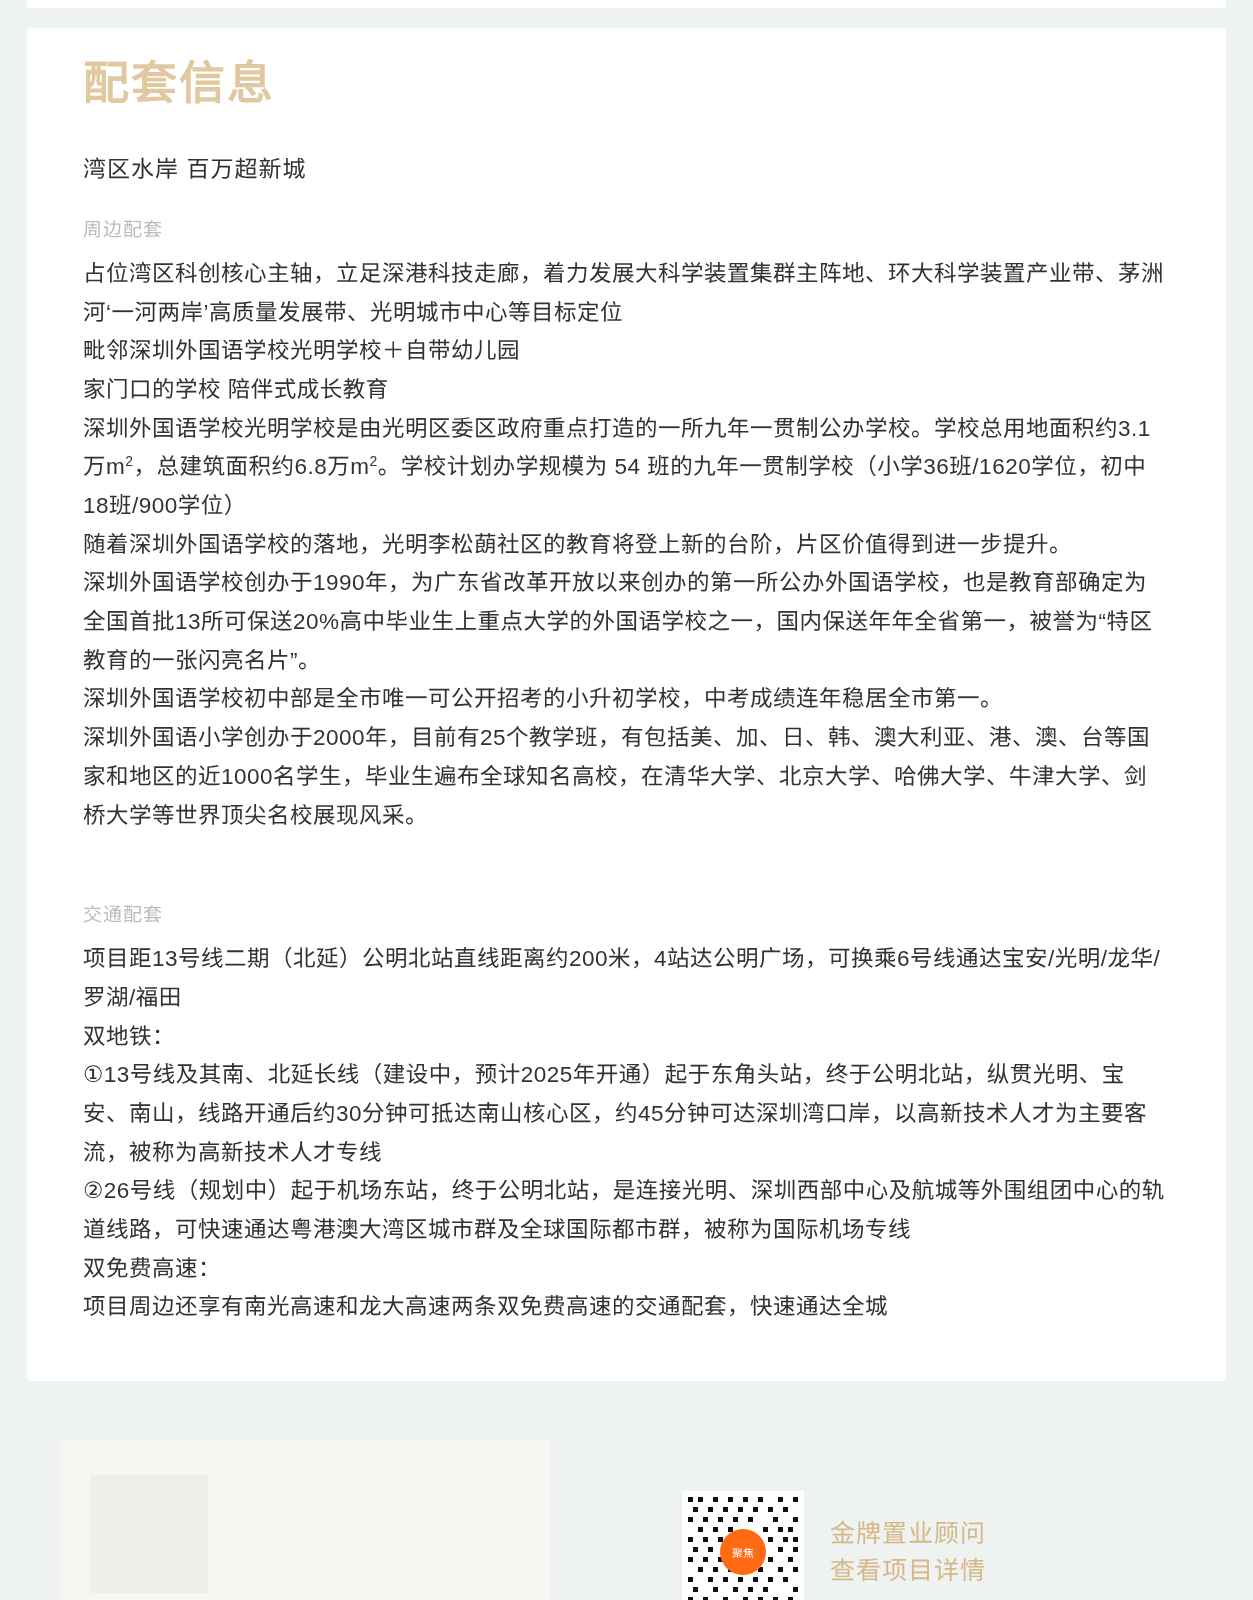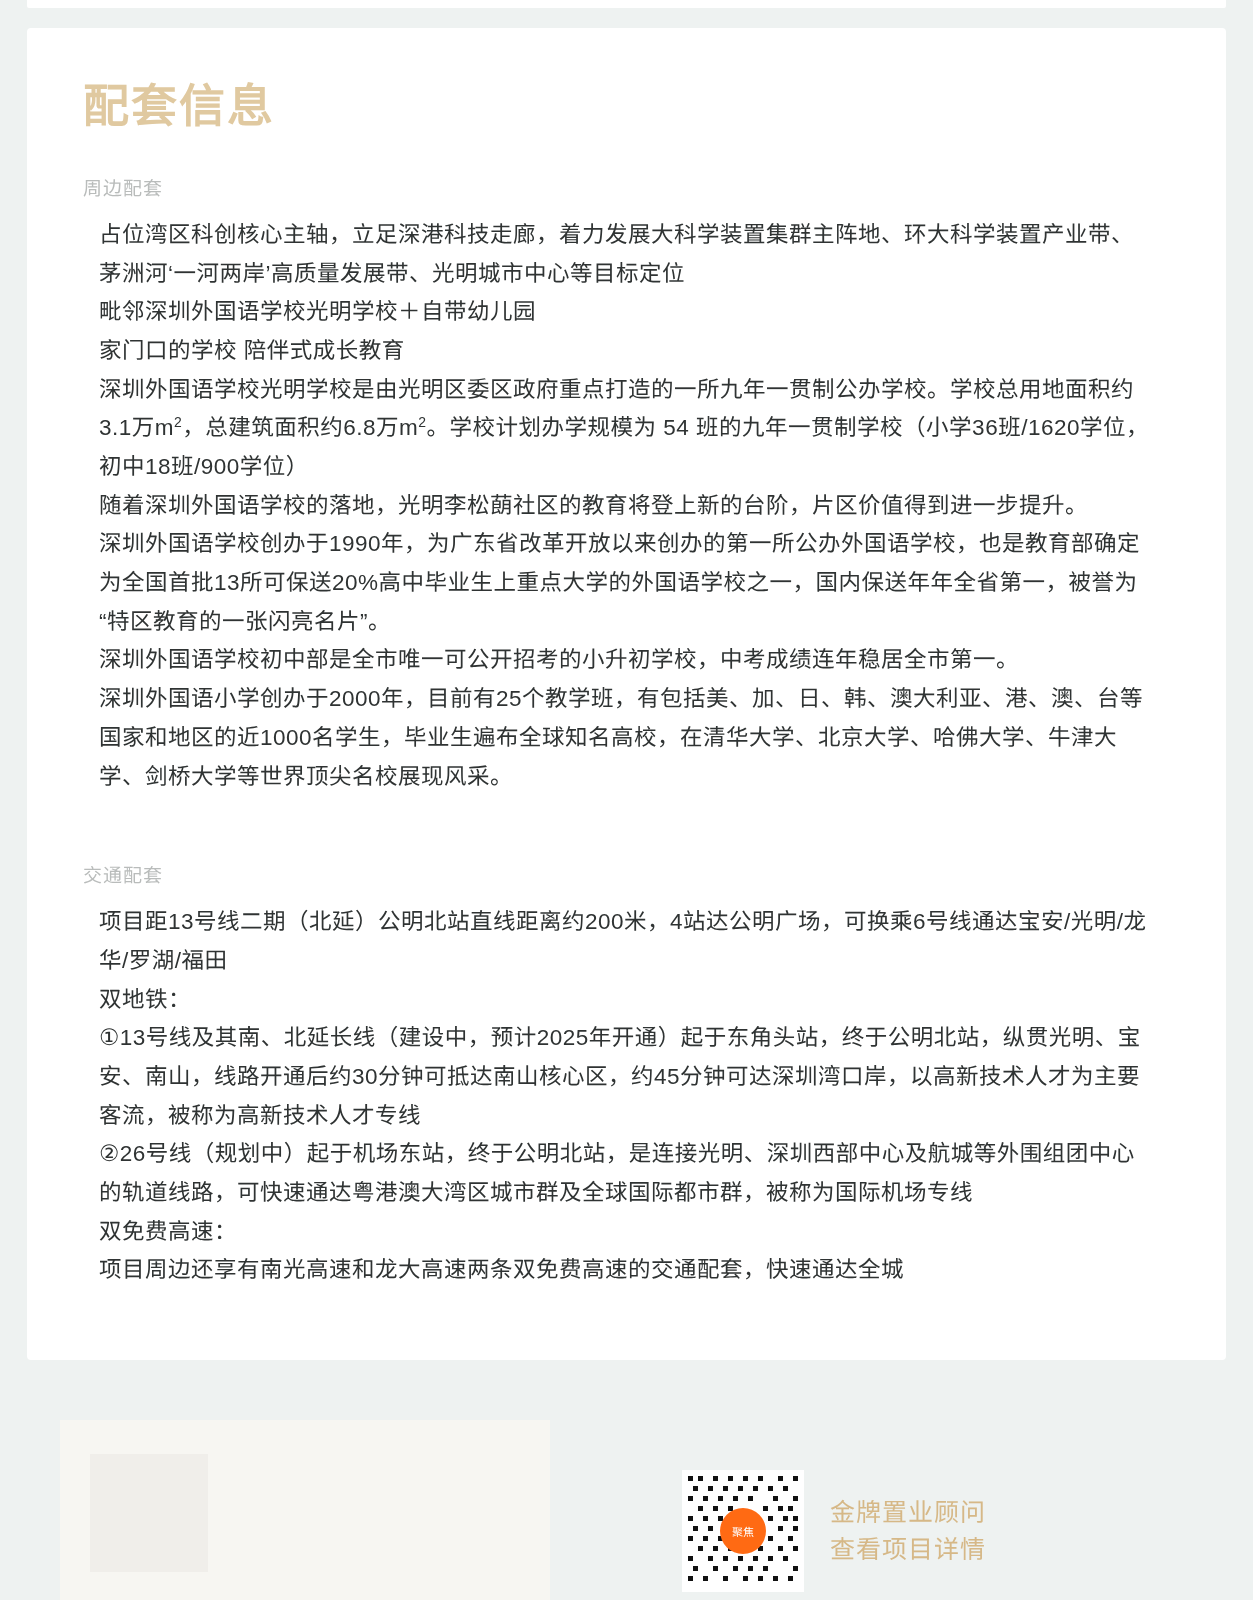--- a/index.html
+++ b/index.html
@@ -23,21 +23,21 @@
     left: 27px;
     width: 1199px;
     height: 8px;
     background: #ffffff;
     border-radius: 0 0 2px 2px;
   }
   .card {
     background: #ffffff;
     margin: 14px 27px 0 27px;
     border-radius: 4px;
-    padding: 52px 56px 54px 56px;
+    padding: 29px 56px 54px 56px;
     box-sizing: border-box;
   }
   .card-title {
     font-size: 46px;
     line-height: 1.15;
     color: #e0c9a0;
     font-weight: 700;
     letter-spacing: 2px;
     margin: 0 0 40px 0;
   }
@@ -53,21 +53,21 @@
   .lead-text {
     font-size: 23px;
     color: #2f3333;
     margin: 0 0 30px 0;
     letter-spacing: 1px;
   }
   .body-text {
     font-size: 22.5px;
     line-height: 1.72;
     color: #2f3333;
-    margin: 16px;
+    margin: 0;
     letter-spacing: 0.5px;
     white-space: pre-wrap;
   }
   .body-text sup {
     font-size: 0.62em;
     vertical-align: super;
   }
   .footer {
     margin: 60px 27px 0 27px;
     display: flex;
@@ -151,20 +151,21 @@
 <body>
 
 <div class="page">
 
   <div class="top-strip"></div>
 
   <div class="card">
 
     <h1 class="card-title">配套信息</h1>
 
+    <p class="lead-text">湾区水岸 百万超新城</p>
 
     <div class="section-label">周边配套</div>
     <p class="body-text">占位湾区科创核心主轴，立足深港科技走廊，着力发展大科学装置集群主阵地、环大科学装置产业带、茅洲河‘一河两岸’高质量发展带、光明城市中心等目标定位
 毗邻深圳外国语学校光明学校＋自带幼儿园
 家门口的学校 陪伴式成长教育
 深圳外国语学校光明学校是由光明区委区政府重点打造的一所九年一贯制公办学校。学校总用地面积约3.1万m<sup>2</sup>，总建筑面积约6.8万m<sup>2</sup>。学校计划办学规模为 54 班的九年一贯制学校（小学36班/1620学位，初中18班/900学位）
 随着深圳外国语学校的落地，光明李松蓢社区的教育将登上新的台阶，片区价值得到进一步提升。
 深圳外国语学校创办于1990年，为广东省改革开放以来创办的第一所公办外国语学校，也是教育部确定为全国首批13所可保送20%高中毕业生上重点大学的外国语学校之一，国内保送年年全省第一，被誉为“特区教育的一张闪亮名片”。
 深圳外国语学校初中部是全市唯一可公开招考的小升初学校，中考成绩连年稳居全市第一。
 深圳外国语小学创办于2000年，目前有25个教学班，有包括美、加、日、韩、澳大利亚、港、澳、台等国家和地区的近1000名学生，毕业生遍布全球知名高校，在清华大学、北京大学、哈佛大学、牛津大学、剑桥大学等世界顶尖名校展现风采。</p>

